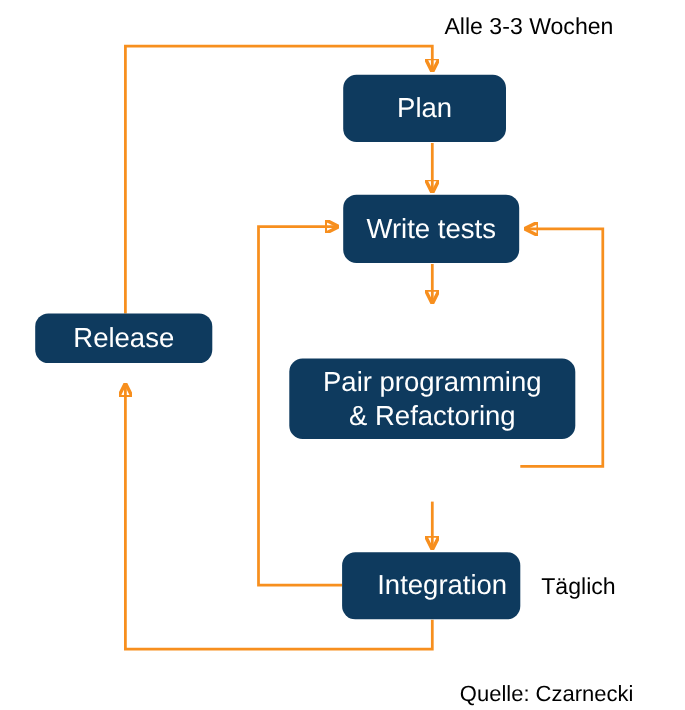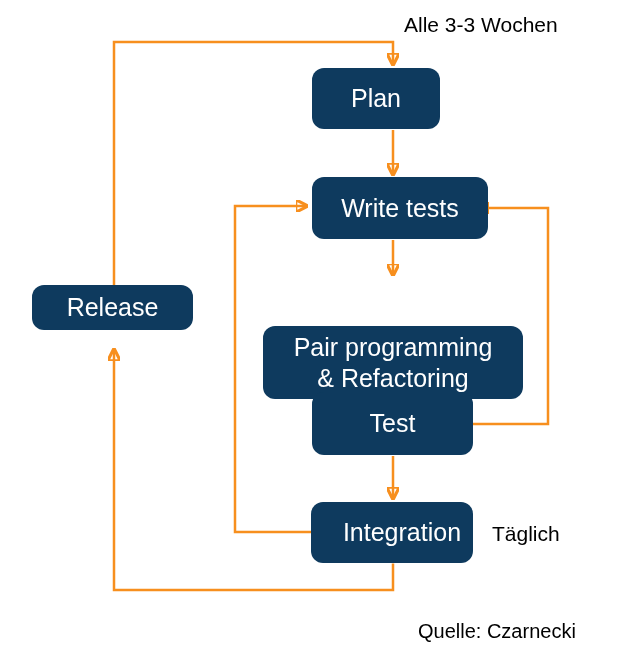--- a/index.html
+++ b/index.html
@@ -66,36 +66,33 @@
     <path d="M393,130 L393,174.5" marker-end="url(#arrow)"></path>
     <path d="M393,240 L393,275" marker-end="url(#arrow)"></path>
     <path d="M393,352 L393,388.5" marker-end="url(#arrow)"></path>
     <path d="M393,456 L393,498.5" marker-end="url(#arrow)"></path>
     <path d="M473,424 L548,424 L548,208 L478,208" marker-end="url(#arrow)"></path>
     <path d="M311,532 L235,532 L235,206 L307,206" marker-end="url(#arrow)"></path>
     <path d="M393,563.5 L393,590 L114,590 L114,349.5" marker-end="url(#arrow)"></path>
     <path d="M114,285 L114,42 L393,42 L393,64.5" marker-end="url(#arrow)"></path>
   </svg>
 
-  <div class="node" style="left:312px; top:68px; width:128px; height:61px;">
+  <div class="node" style="left:312px; top:68px; width:148px; height:61px;">
     <span class="node-label">Plan</span>
   </div>
 
-  <div class="node" style="left:312px; top:177px; width:176px; height:62px;">
+  <div class="node" style="left:312px; top:177px; width:160px; height:62px;">
     <span class="node-label">Write tests</span>
   </div>
 
   <div class="node" style="left:263px; top:278px; width:260px; height:73px;margin-top:48px;">
     <span class="node-label">Pair programming
 &amp; Refactoring</span>
   </div>
 
-  <div class="node" style="left:312px; top:392px; width:161px; height:63px;">
-    <span class="node-label">Test</span>
-  </div>
 
   <div class="node" style="left:311px; top:502px; width:162px; height:61px;padding-left:20px;">
     <span class="node-label">Integration</span>
   </div>
 
   <div class="node" style="left:32px; top:285px; width:161px; height:45px;">
     <span class="node-label">Release</span>
   </div>
 
   <div class="annotation" style="left:404px; top:13px;">Alle 3-3 Wochen</div>

